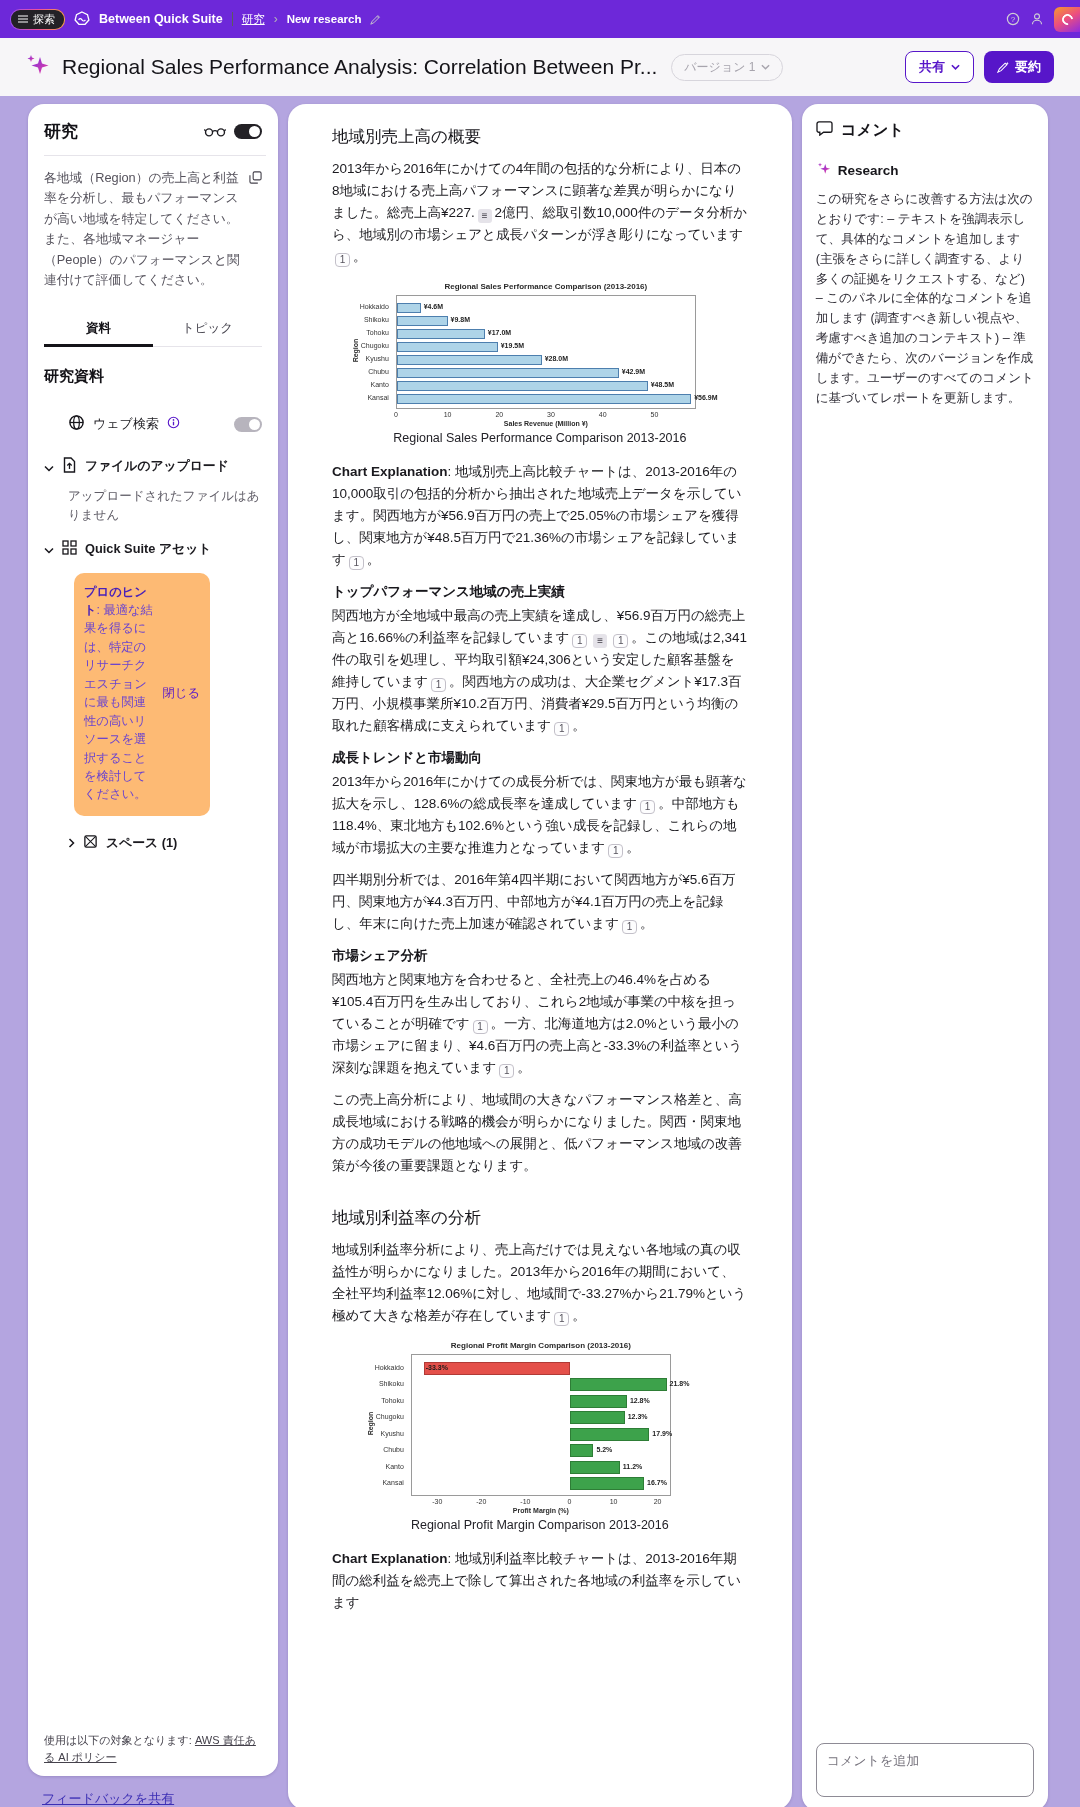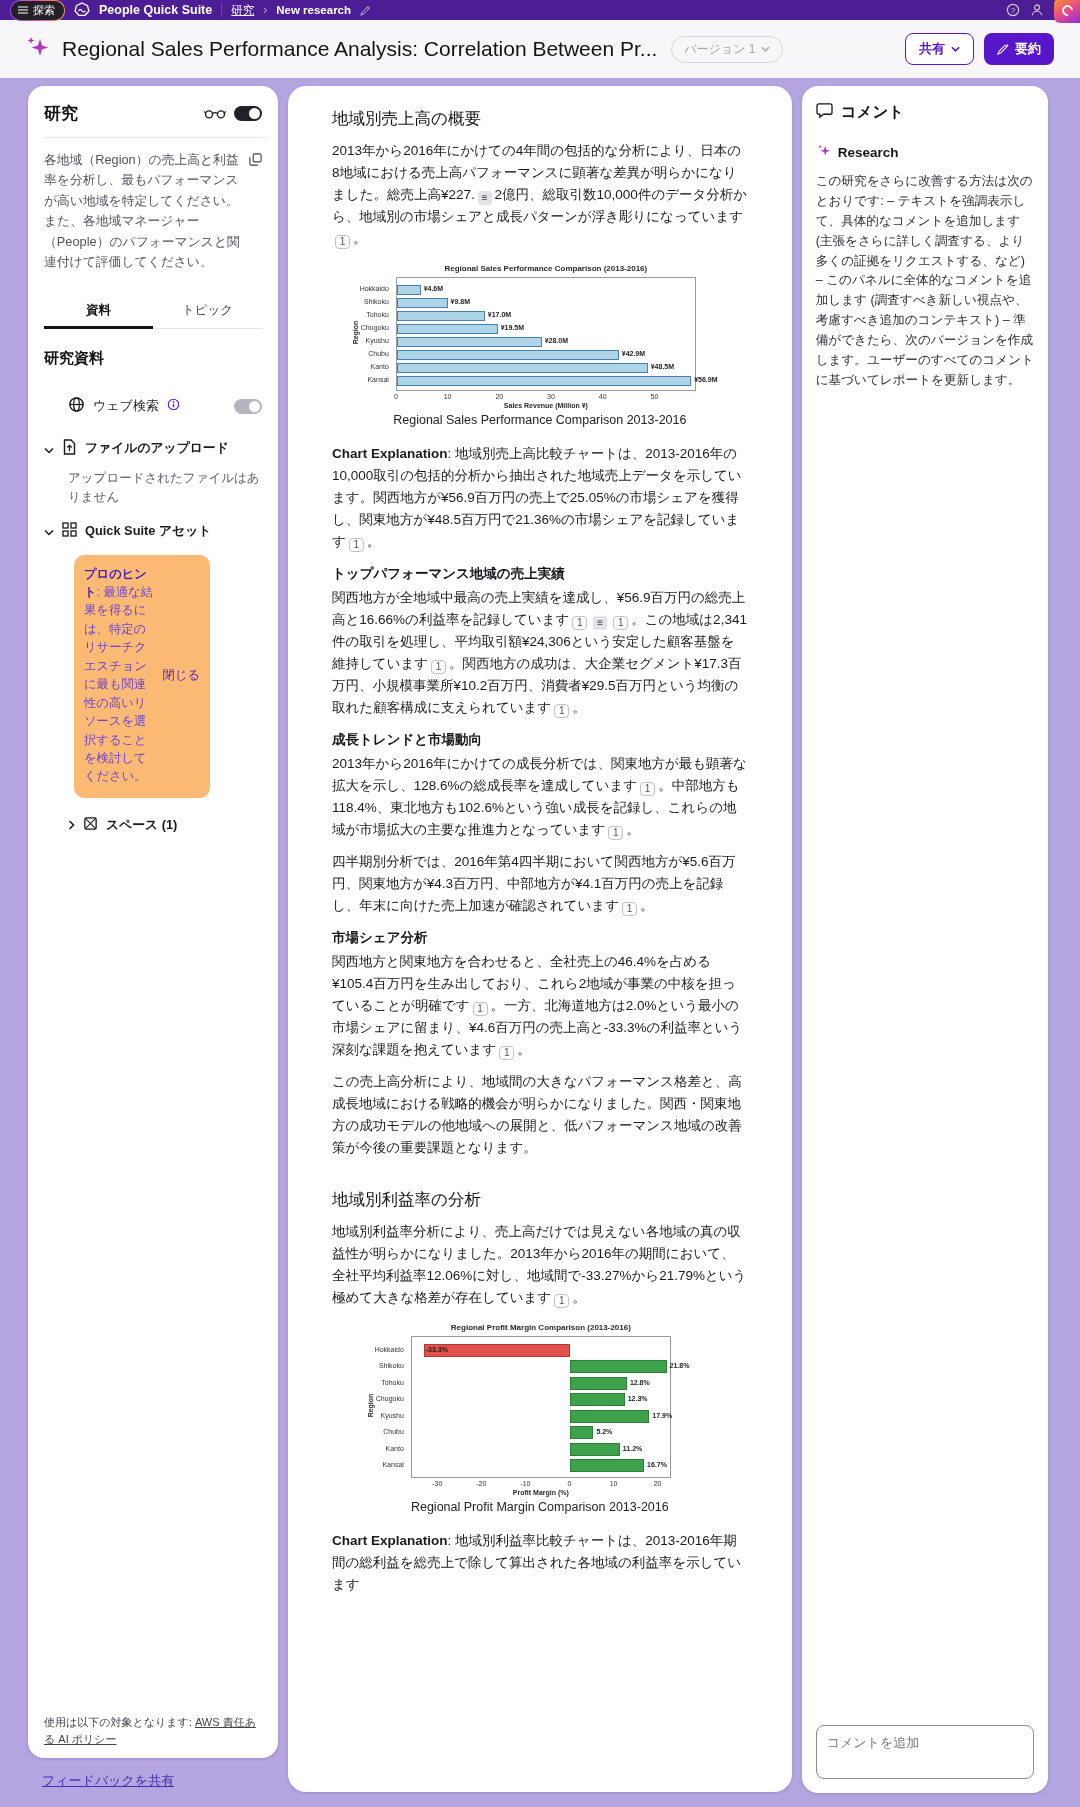--- a/index.html
+++ b/index.html
@@ -1,20 +1,20 @@
 <!DOCTYPE html>
 <html><head>
 <meta charset="utf-8">
 <style>
   * { box-sizing: border-box; margin: 0; padding: 0; }
   html,body { width:1080px; height:1807px; overflow:hidden; }
   body { font-family:"Liberation Sans","DejaVu Sans",sans-serif; background:#b4a5e0; color:#1b1a1f; }
 
   
-  .topbar { height:20px; background:#4c1d95; display:flex; align-items:center; padding:0 0 0 10px; gap:9px; color:#fff; }
+  .topbar { height:38px; background:#6d28d9; display:flex; align-items:center; padding:0 0 0 10px; gap:9px; color:#fff; }
   .explore-pill { background:linear-gradient(#232126,#232126) padding-box, linear-gradient(90deg,#9a4df0,#ef4f9a,#f5a145) border-box; border:1px solid transparent; border-radius:10px; padding:2px 9px 2px 7px; display:flex; align-items:center; gap:5px; font-size:11px; color:#fff; cursor:pointer; }
   .qs-logo { display:flex; align-items:center; }
   .app-name { font-size:12.5px; font-weight:700; }
   .tb-divider { width:1px; height:14px; background:#5b5a61; }
   .crumb-link { font-size:11.5px; text-decoration:underline; cursor:pointer; }
   .crumb-chev { color:#b4b2b9; font-size:12px; }
   .crumb-page { font-size:11.5px; font-weight:700; }
   .tb-right { margin-left:auto; display:flex; align-items:center; gap:10px; }
   .tb-icon { display:flex; align-items:center; cursor:pointer; }
   .q-app-icon { width:26px; height:25px; border-radius:6px 0 0 6px; background:linear-gradient(150deg,#f59b2d 0%,#ed4f7e 48%,#8f2be0 100%); display:flex; align-items:center; justify-content:center; cursor:pointer; }
@@ -109,21 +109,21 @@
           <path d="M0 1h10M0 4h10M0 7h10" stroke="#fff" stroke-width="1.2"></path>
         </svg></span>
     <span>探索</span>
   </div>
   <span class="qs-logo">
     <svg width="16" height="16" viewBox="0 0 16 16">
         <polygon points="8,1 13.5,3.6 14.9,9 11.1,13.3 4.9,13.3 1.1,9 2.5,3.6" fill="none" stroke="#fff" stroke-width="1.3"></polygon>
         <path d="M4.6 8.8 Q6.2 6.4 8 8.8 T11.4 8.8" fill="none" stroke="#fff" stroke-width="1.2"></path>
       </svg>
   </span>
-  <span class="app-name">People Quick Suite</span>
+  <span class="app-name">Between Quick Suite</span>
   <span class="tb-divider"></span>
   <span class="crumb-link">研究</span>
   <span class="crumb-chev">›</span>
   <span class="crumb-page">New research</span>
   <span class="tb-icon">
     <svg width="11" height="11" viewBox="0 0 14 14">
         <path d="M1 13 L2.8 9.2 L10 2 L12 4 L4.8 11.2 Z M9 3 L11 5" fill="none" stroke="#c9c7cd" stroke-width="1.2"></path>
       </svg>
   </span>
   <div class="tb-right">

